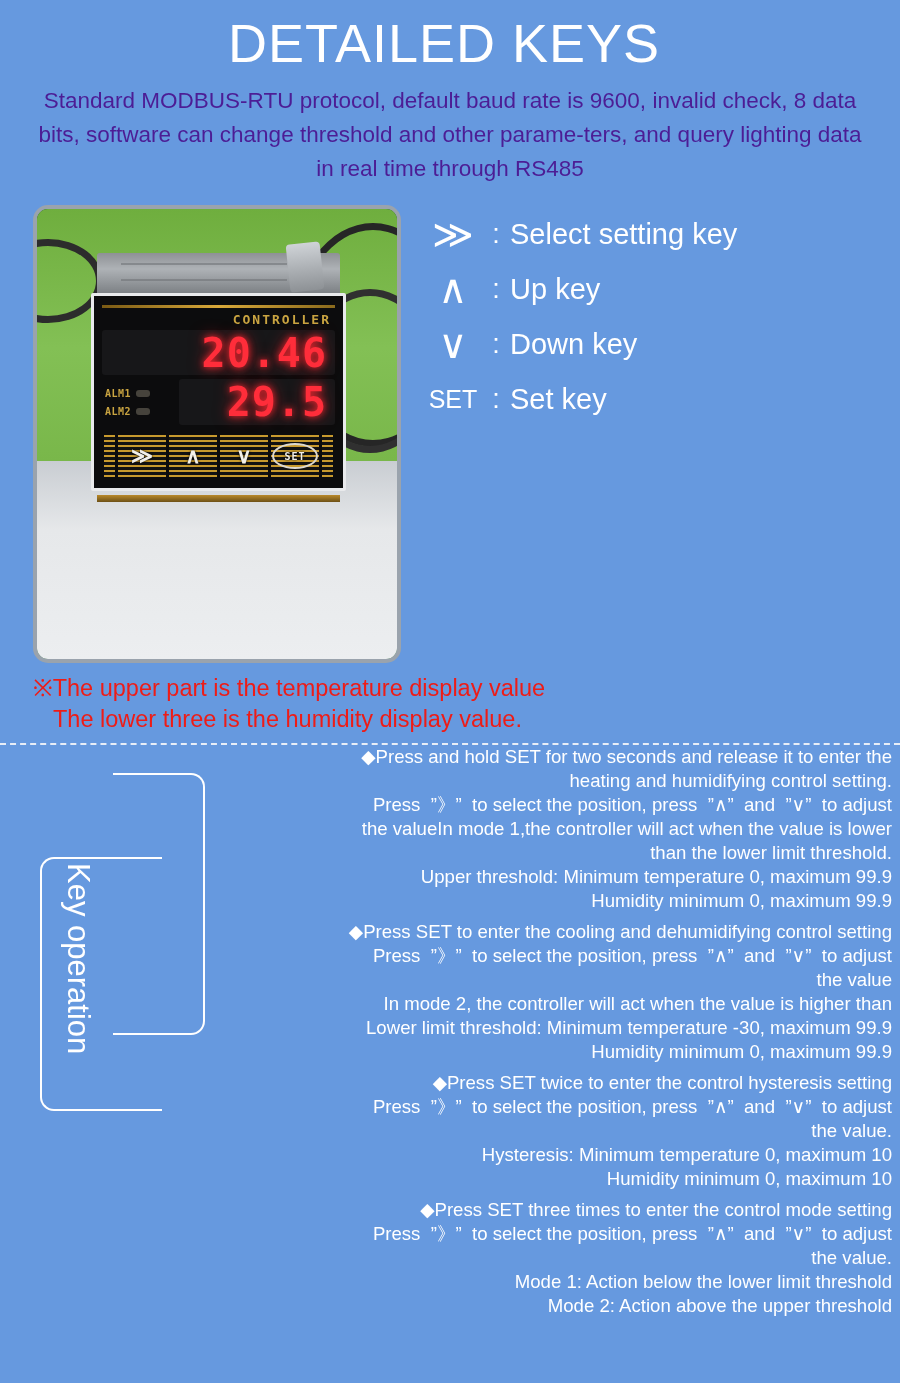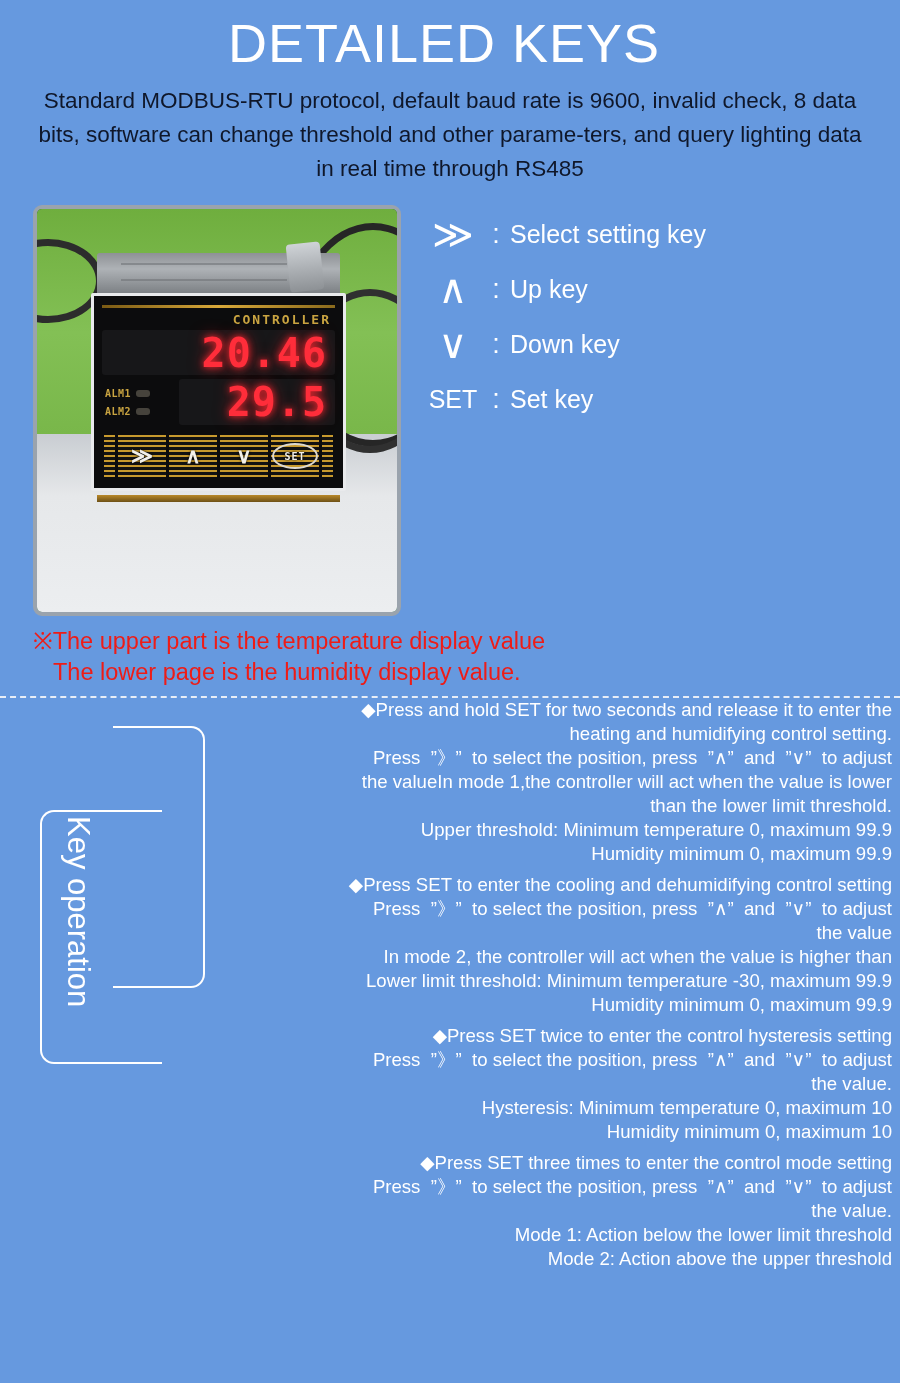--- a/index.html
+++ b/index.html
@@ -29,40 +29,40 @@
     margin: 0;
     padding: 4px 12px 10px 0;
     color: #ffffff;
   }
   .intro {
     font-size: 22.5px;
     line-height: 1.52;
     font-weight: 400;
     padding: 0 38px;
     text-align: center;
-    color: #0f172a;
+    color: #4c1d95;
   }
 
   
   .top-section {
     display: flex;
     align-items: flex-start;
     padding: 18px 0 0 0;
   }
 
   .photo-col {
     width: 406px;
     padding-left: 33px;
     box-sizing: border-box;
   }
   .photo-frame {
     width: 368px;
-    height: 411px;
+    height: 458px;
     border: 4px solid #9aa3ad;
-    border-radius: 9px;
+    border-radius: 15px;
     box-sizing: border-box;
     overflow: hidden;
     position: relative;
     background: #14532d;
   }
   
   .photo-bg-green {
     position: absolute;
     left: 0; top: 0; right: 0;
     height: 56%;
@@ -259,21 +259,21 @@
     font-weight: 400;
     letter-spacing: 0px;
   }
   .key-colon {
     width: 28px;
     text-align: center;
     font-size: 27px;
     flex: none;
   }
   .key-label {
-    font-size: 25px;
+    font-size: 29px;
     font-weight: 400;
   }
 
   .mode-notes {
     padding-top: 20px;
     padding-left: 16px;
   }
   .mode-note {
     font-size: 18.5px;
     line-height: 1.15;
@@ -439,21 +439,21 @@
       <div class="key-glyph set-text">SET</div>
       <div class="key-colon">:</div>
       <div class="key-label">Set key</div>
     </div>
 
   </div>
 </div>
 
 <div class="red-note">
   <div>※The upper part is the temperature display value</div>
-  <span class="indent">The lower page is the humidity display value.</span>
+  <span class="indent">The lower three is the humidity display value.</span>
 </div>
 
 <div class="divider"></div>
 
 <div class="ops-section">
   <div class="bracket-outer"></div>
   <div class="bracket-inner"></div>
   <div class="vertical-label">Key operation</div>
 
   <div class="ops-text">

